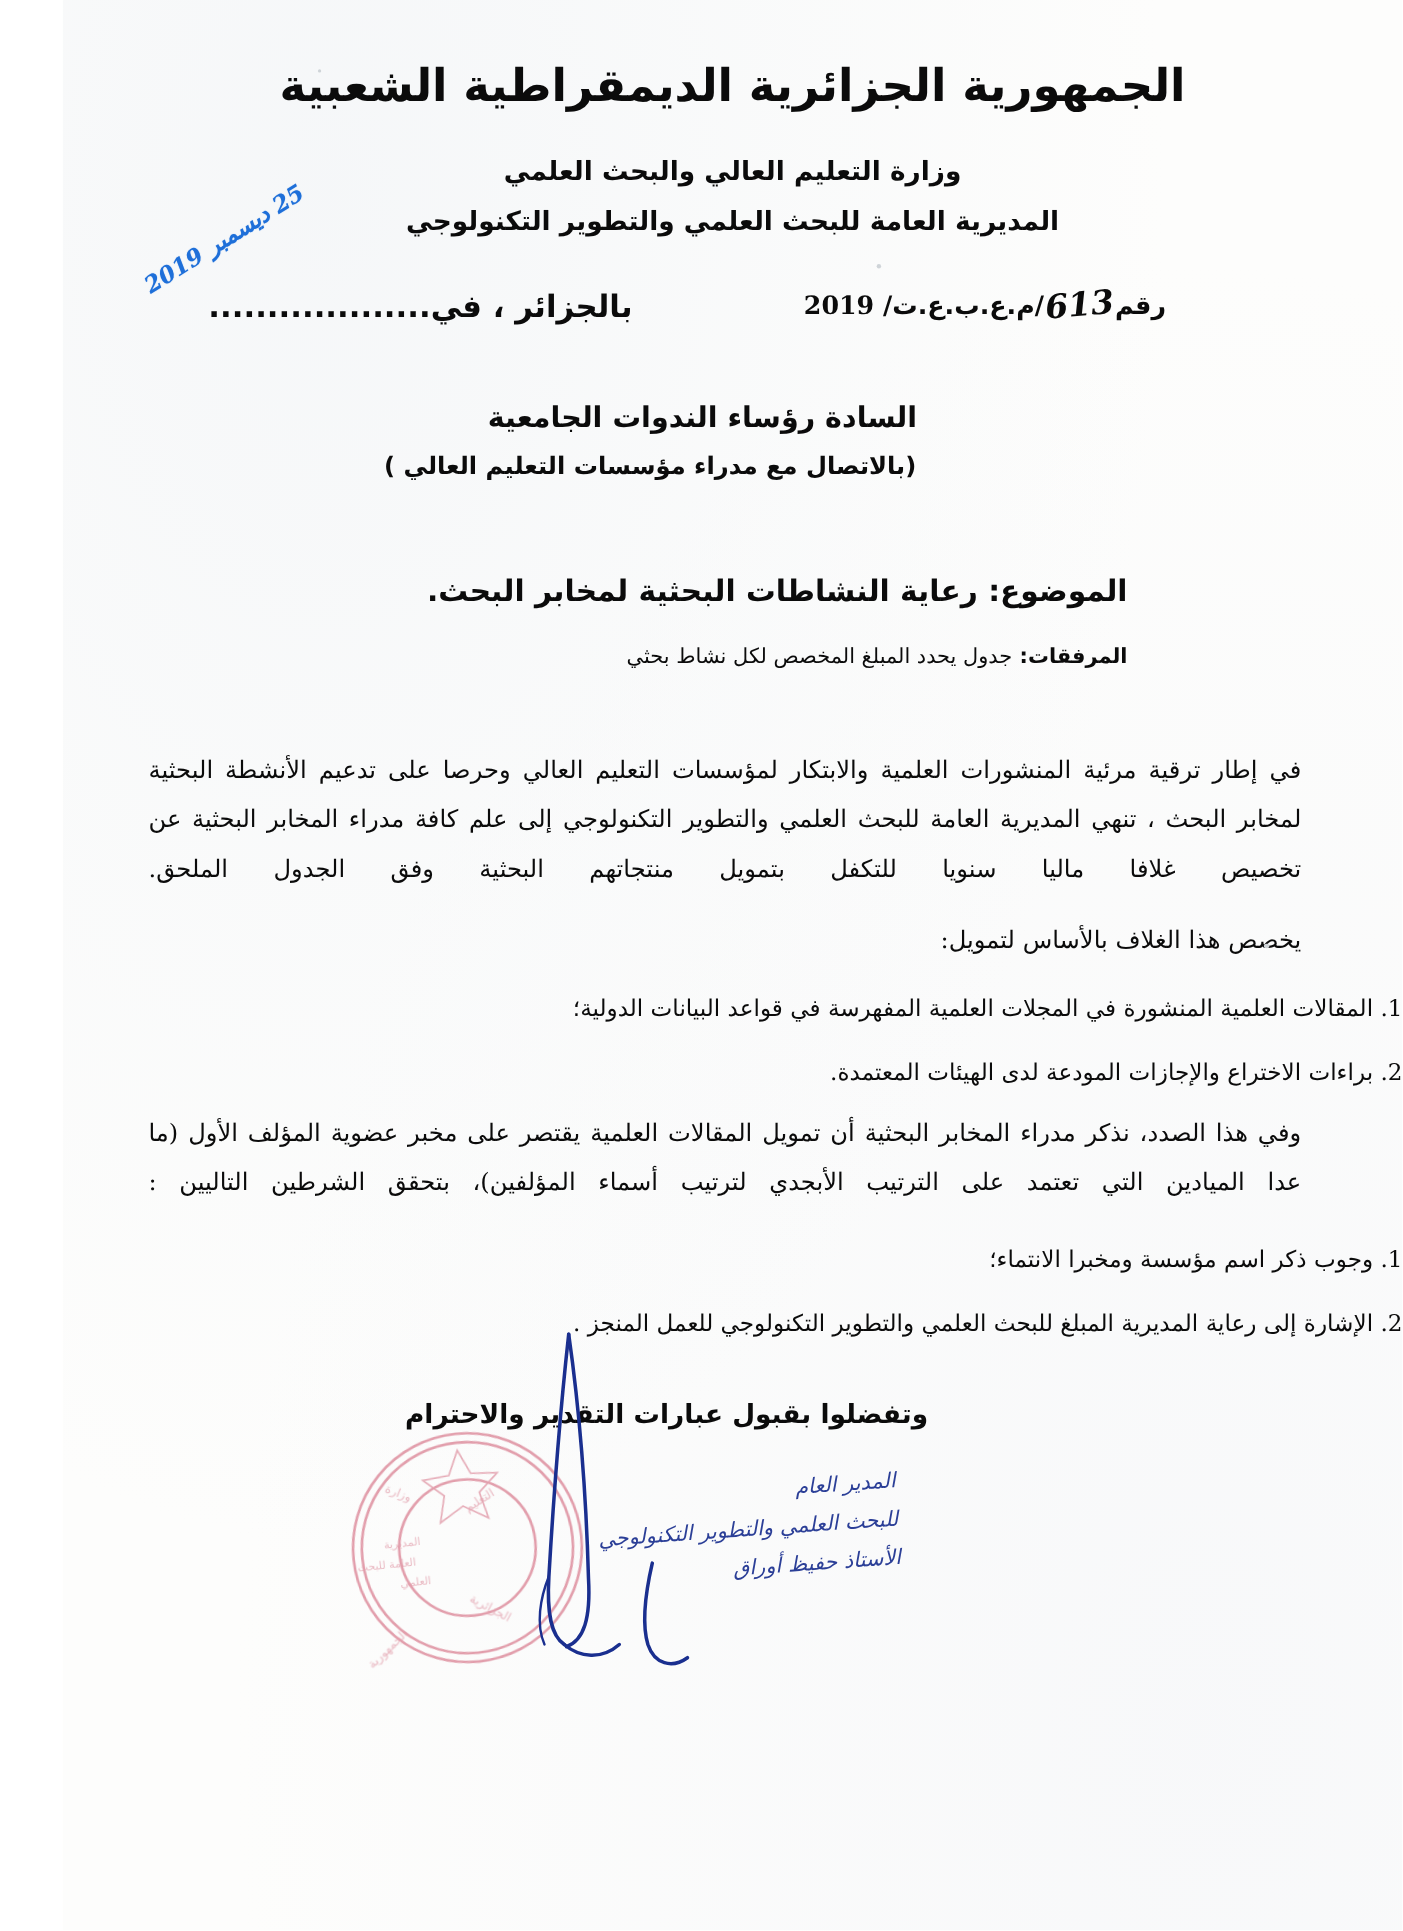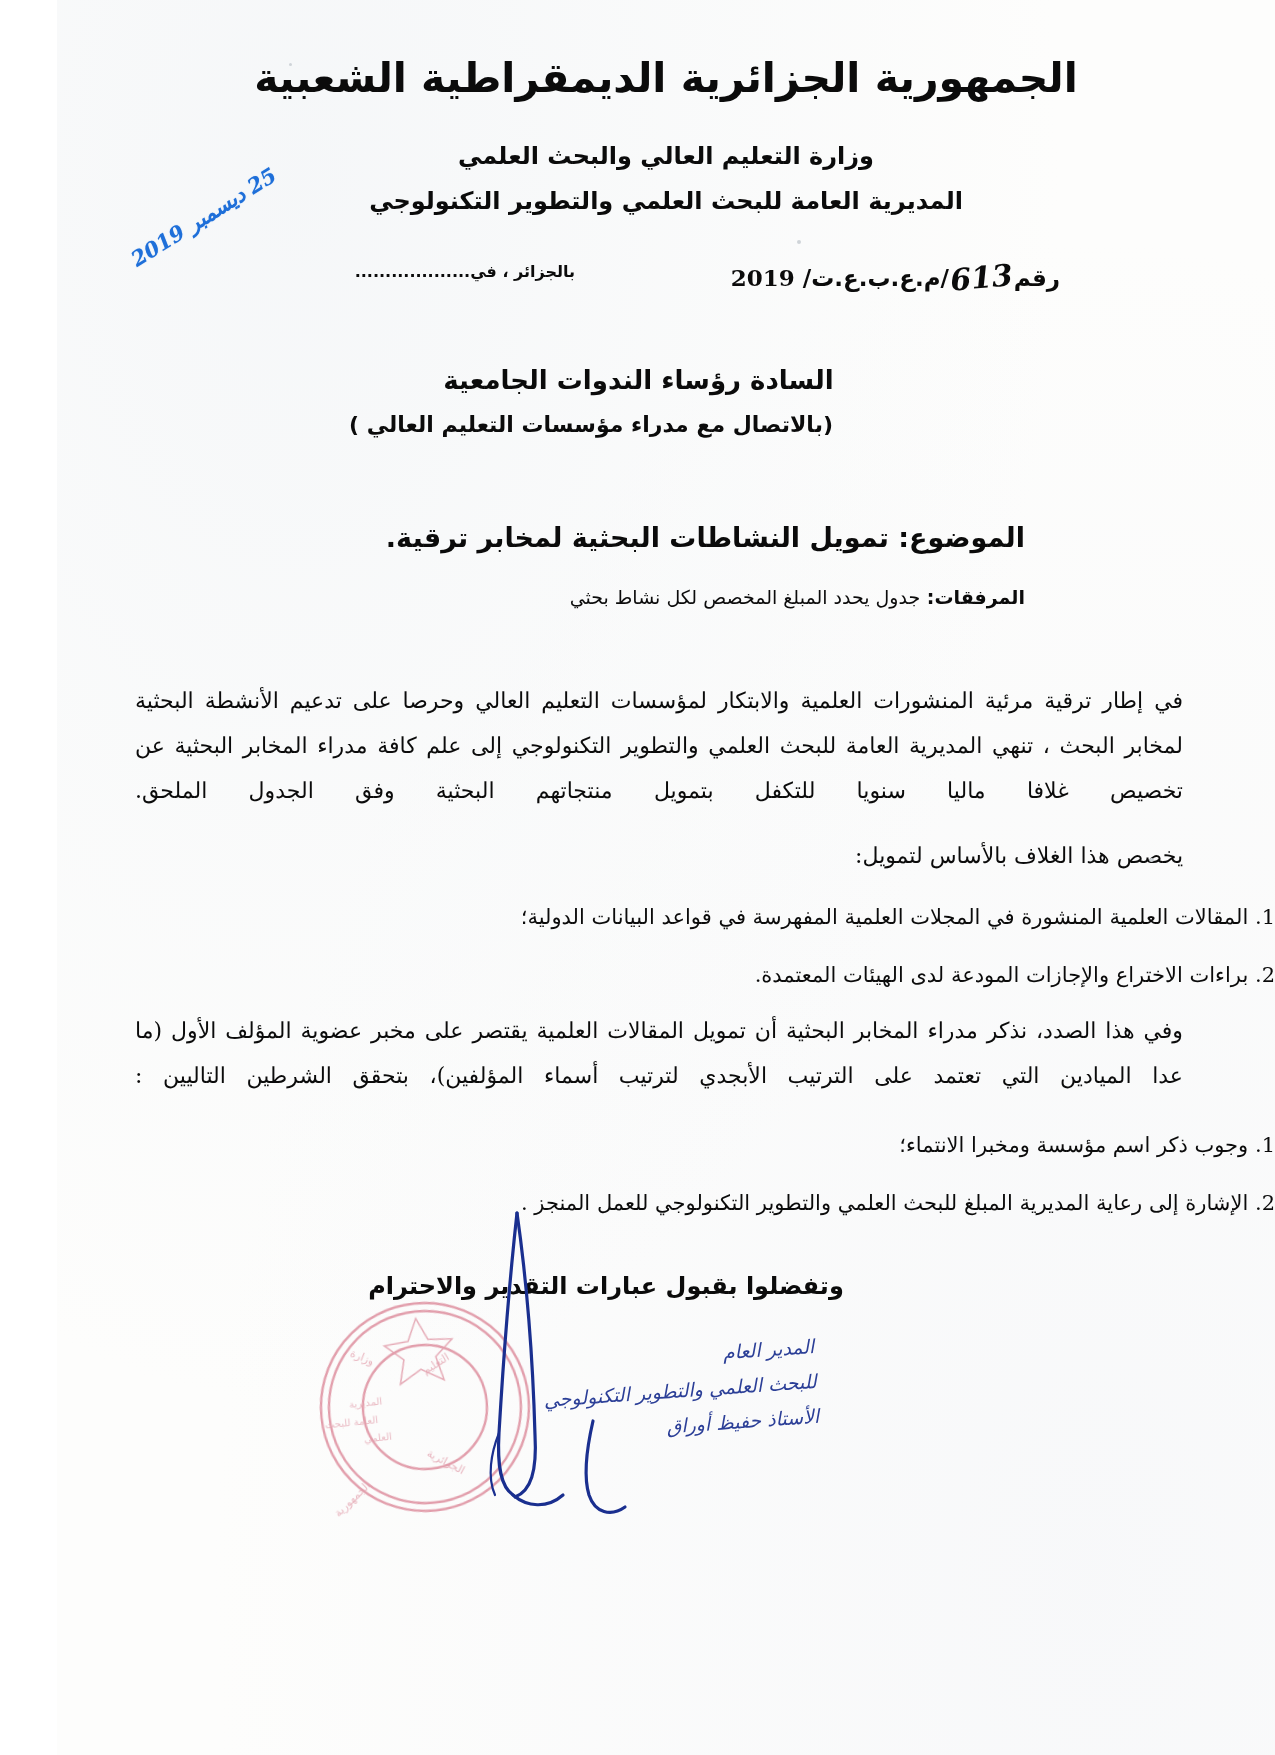--- a/index.html
+++ b/index.html
@@ -72,21 +72,21 @@
     font-size: 30px;
     transform: rotate(-5deg) translateY(2px);
     margin: 0 1px;
   }
   .ref-lat { font-family: "DejaVu Serif","Liberation Serif",serif; font-weight:700; }
 
   .date-line {
     position: absolute;
     top: 262px;
     right: 700px;
-    font-size: 16px;
+    font-size: 28px;
     font-weight: 700;
     direction: rtl;
     white-space: nowrap;
   }
   .dots { letter-spacing: 2px; font-weight: 700; }
 
   .handdate {
     position: absolute;
     top: 222px;
     left: 122px;
@@ -249,21 +249,21 @@
     <span>بالجزائر ، في</span><span class="dots">...................</span>
   </div>
 
   <div class="handdate">25 ديسمبر 2019</div>
 
   <div class="addressee-1">السادة رؤساء الندوات الجامعية</div>
   <div class="addressee-2">(بالاتصال مع مدراء مؤسسات التعليم العالي )</div>
 
   <div class="subject">
     <span>الموضوع:</span>
-    <span>تمويل النشاطات البحثية لمخابر ترقية.</span>
+    <span>رعاية النشاطات البحثية لمخابر البحث.</span>
   </div>
 
   <div class="attachments">
     <span>المرفقات:</span>
     <span class="att-body">جدول يحدد المبلغ المخصص لكل نشاط بحثي</span>
   </div>
 
   <div class="body-block" style="top:678px;">
     <p class="para">في إطار ترقية مرئية المنشورات العلمية والابتكار لمؤسسات التعليم العالي وحرصا على تدعيم الأنشطة البحثية لمخابر البحث ، تنهي  المديرية العامة للبحث العلمي والتطوير التكنولوجي إلى علم كافة مدراء المخابر البحثية عن تخصيص غلافا ماليا سنويا للتكفل بتمويل منتجاتهم البحثية وفق الجدول الملحق.</p>
   </div>

